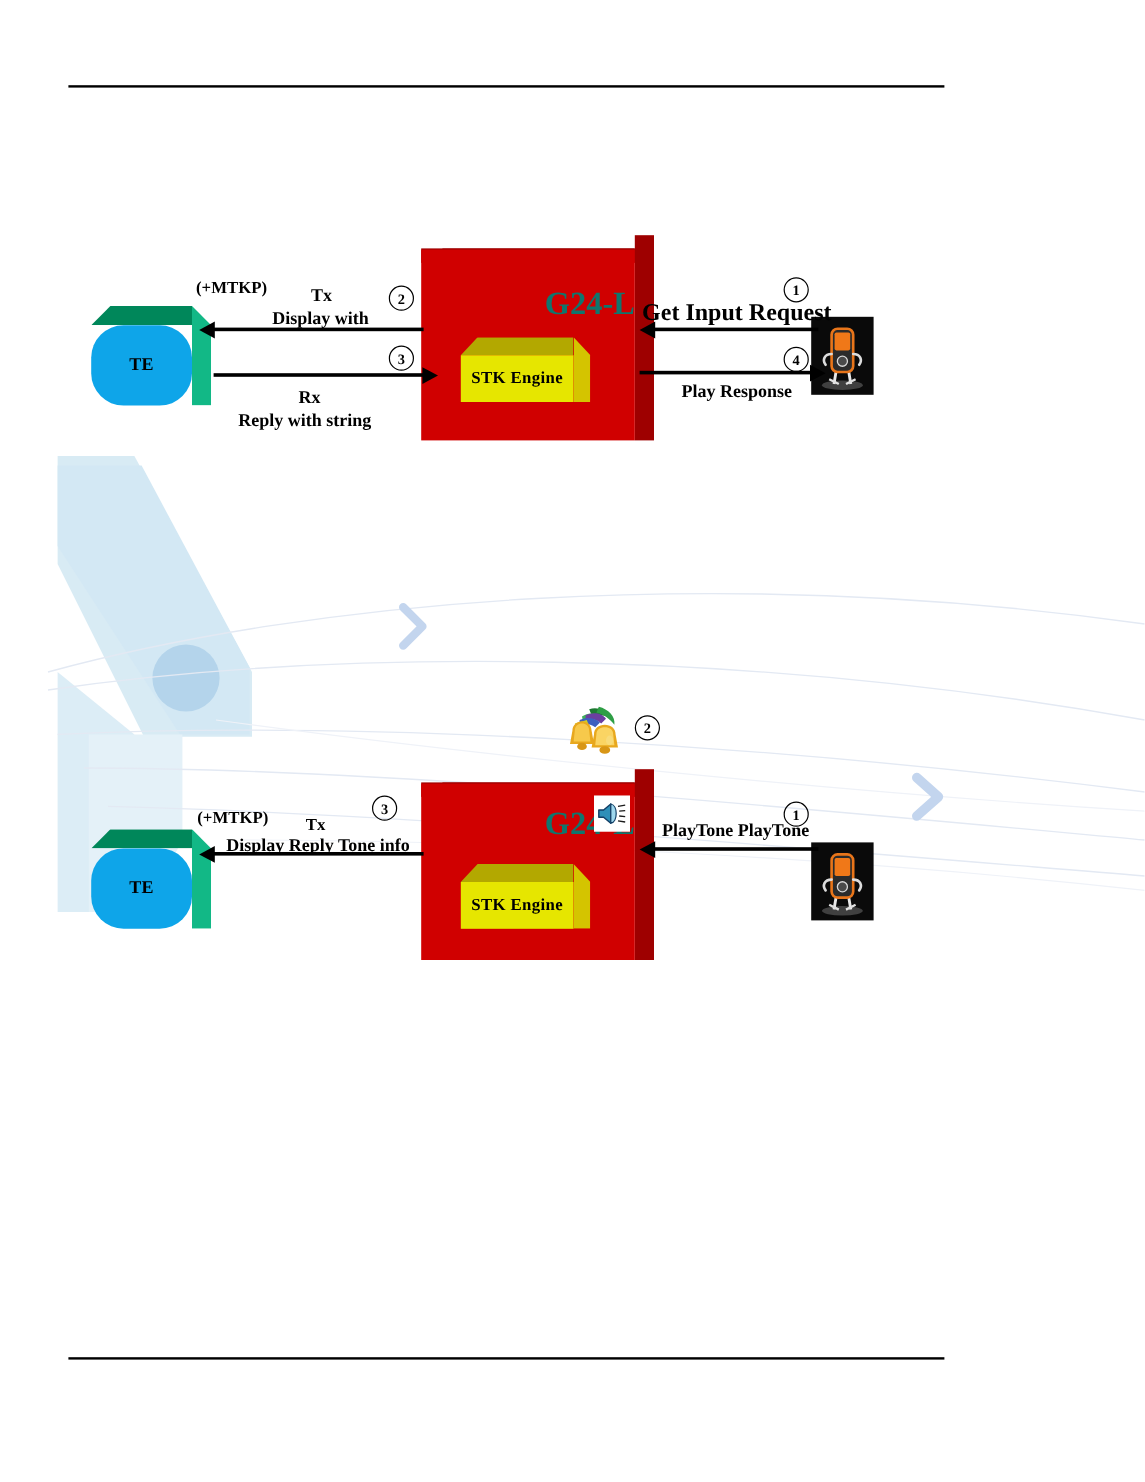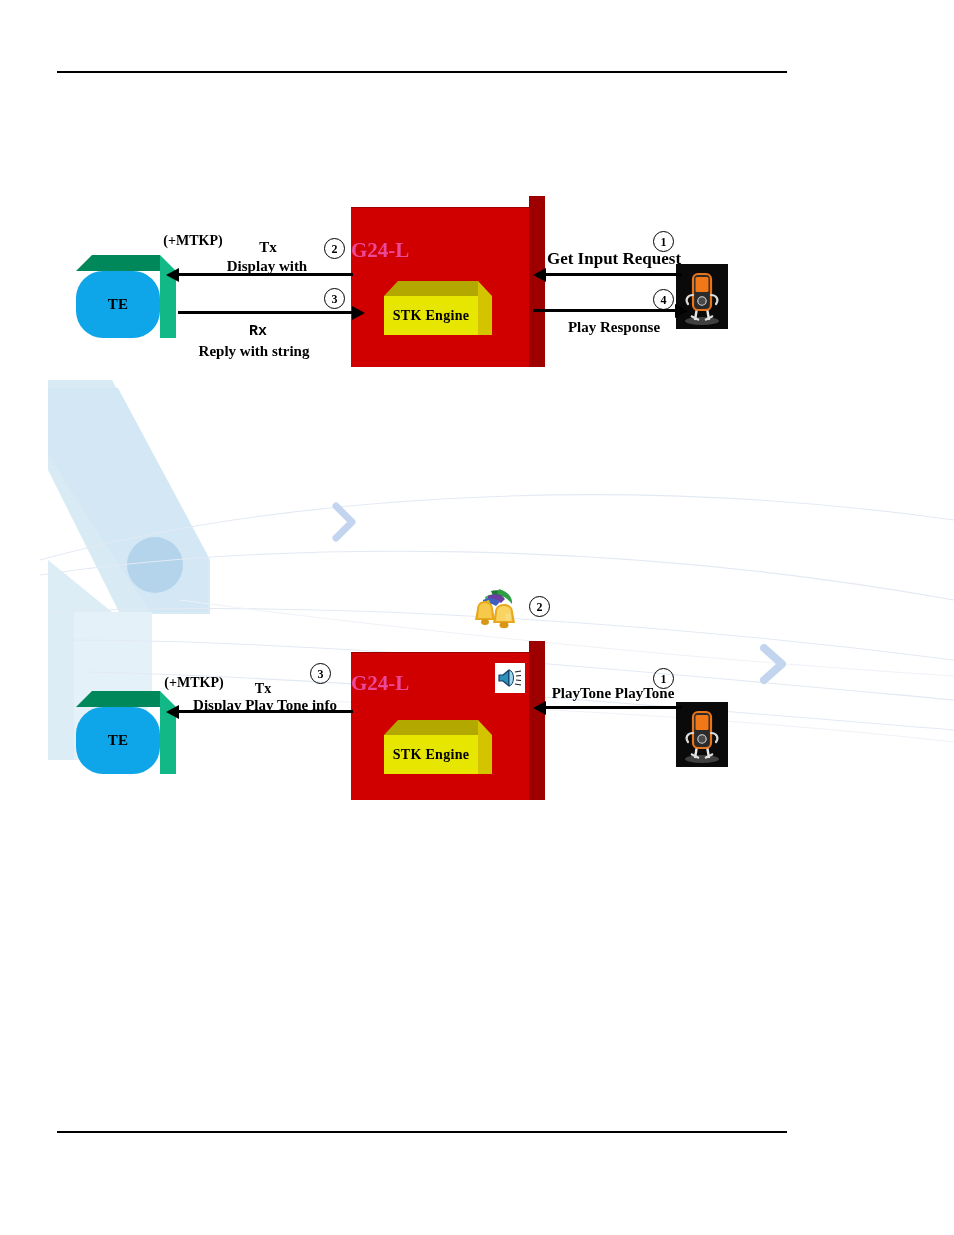--- a/index.html
+++ b/index.html
@@ -80,26 +80,26 @@
   .g24-box .face-front { background: #D00000; align-items: flex-start; }
   .g24-box .face-top {
     position: absolute;
     background: #9E0000;
   }
   .g24-box .face-right {
     position: absolute;
     background: #9E0000;
   }
   .g24-box .g24-title {
-    font-size: 21px;
+    font-size: 27px;
     font-weight: bold;
-    color: #ec4899;
+    color: #0f766e;
     position: absolute;
     width: 100%;
-    text-align: left;
+    text-align: right;
   }
 
   
   .stk-box { position: absolute; }
   .stk-box .face-front {
     position: absolute;
     left: 0; top: 0;
     width: 100%; height: 100%;
     background: #E6E600;
     display: flex;
@@ -263,24 +263,24 @@
     <div class="arrow-line" style="left:545px; top:273px; width:137px;"></div>
     <div class="arrowhead left" style="left:533px; top:268px;"></div>
 
     <div class="arrow-line" style="left:533px; top:309px; width:148px;"></div>
     <div class="arrowhead right" style="left:675px; top:304px;"></div>
 
     <div class="dlabel c" style="left:193px; top:233px; font-size:14px;">(+MTKP)</div>
     <div class="dlabel c" style="left:268px; top:239px; font-size:15px;">Tx</div>
     <div class="dlabel c" style="left:267px; top:258px; font-size:15px;">Display with</div>
 
-    <div class="dlabel c" style="left:258px; top:324px; font-size:15px;font-family:Liberation Mono, monospace;">Rx</div>
+    <div class="dlabel c" style="left:258px; top:324px; font-size:15px;">Rx</div>
     <div class="dlabel c" style="left:254px; top:343px; font-size:15px;">Reply with string</div>
 
-    <div class="dlabel c" style="left:614px; top:250px; font-size:17px;">Get Input Request</div>
+    <div class="dlabel c" style="left:614px; top:250px; font-size:20px;">Get Input Request</div>
     <div class="dlabel c" style="left:614px; top:319px; font-size:15px;">Play Response</div>
 
     <div class="step-circle" style="left:324px; top:238px;">2</div>
     <div class="step-circle" style="left:324px; top:288px;">3</div>
     <div class="step-circle" style="left:653px; top:231px;">1</div>
     <div class="step-circle" style="left:653px; top:289px;">4</div>
   </div>
 
   <div class="diagram" id="diagram-2" style="top:0;height:860px;">
 
@@ -365,21 +365,21 @@
     </div>
 
     <div class="arrow-line" style="left:178px; top:710px; width:175px;"></div>
     <div class="arrowhead left" style="left:166px; top:705px;"></div>
 
     <div class="arrow-line" style="left:545px; top:706px; width:137px;"></div>
     <div class="arrowhead left" style="left:533px; top:701px;"></div>
 
     <div class="dlabel c" style="left:194px; top:675px; font-size:14px;">(+MTKP)</div>
     <div class="dlabel c" style="left:263px; top:681px; font-size:14px;">Tx</div>
-    <div class="dlabel c" style="left:265px; top:697px; font-size:15px;">Display Play Tone info</div>
+    <div class="dlabel c" style="left:265px; top:697px; font-size:15px;">Display Reply Tone info</div>
 
     <div class="dlabel c" style="left:613px; top:685px; font-size:15px;">PlayTone PlayTone</div>
 
     <div class="step-circle" style="left:529px; top:596px;">2</div>
     <div class="step-circle" style="left:310px; top:663px;">3</div>
     <div class="step-circle" style="left:653px; top:668px;">1</div>
   </div>
 
 </div>
 

